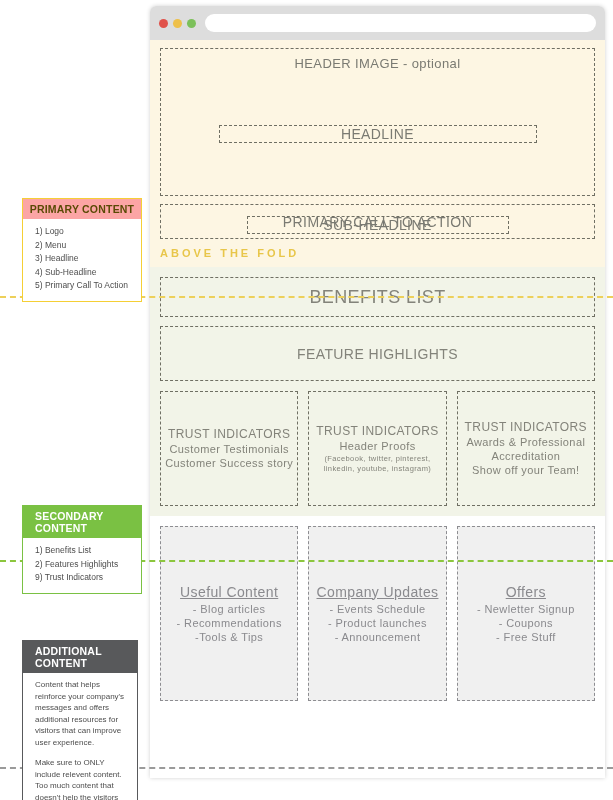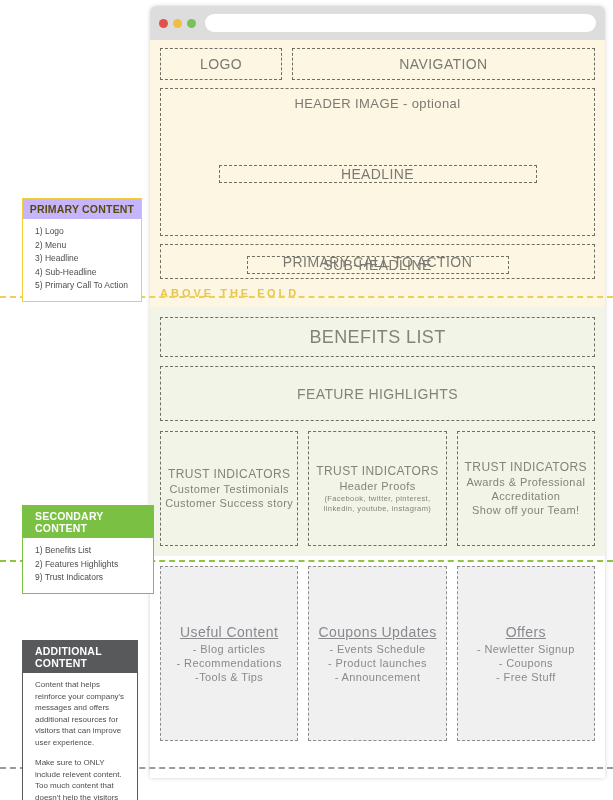--- a/index.html
+++ b/index.html
@@ -98,23 +98,23 @@
   .anno-head{
     font-size:10.5px;font-weight:bold;color:#ffffff;
     padding:4px 0 4px 12px;letter-spacing:.2px;
   }
   .anno-body{padding:6px 9px 8px 12px;}
   .anno-item{font-size:8.5px;color:#4d4d4d;line-height:13.5px;}
   .anno-para{font-size:8px;color:#4d4d4d;line-height:11.5px;margin:0 0 9px 0;}
   .anno-para:last-child{margin-bottom:0;}
 
   #anno-primary{left:22px;top:198px;width:120px;border:1px solid #f5cf35;}
-  #anno-primary .anno-head{background:#c4b5fd;color:#5a4a05;text-align:center;padding-left:0;}
-
-  #anno-secondary{left:22px;top:505px;width:132px;border:1px solid #7ac143;}
+  #anno-primary .anno-head{background:#fca5a5;color:#5a4a05;text-align:center;padding-left:0;}
+
+  #anno-secondary{left:22px;top:505px;width:120px;border:1px solid #7ac143;}
   #anno-secondary .anno-head{background:#7ac143;}
 
   #anno-additional{left:22px;top:640px;width:116px;border:1px solid #58595b;}
   #anno-additional .anno-head{background:#58595b;}
 </style>
 </head>
 <body>
 
 <div id="browser">
 
@@ -122,28 +122,20 @@
     <div class="dots">
       <span class="dot red"></span>
       <span class="dot yellow"></span>
       <span class="dot green"></span>
     </div>
     <div id="urlbar"></div>
   </div>
 
   <div id="sec-primary" class="section">
 
-    <div class="row" id="row-logo-nav">
-      <div class="box" id="logo-box">
-        <span>LOGO</span>
-      </div>
-      <div class="box" id="nav-box">
-        <span>NAVIGATION</span>
-      </div>
-    </div>
 
     <div class="box" id="header-image-box">
       <span>HEADER IMAGE - optional</span>
       <div class="box" id="headline-box">
         <span>HEADLINE</span>
       </div>
       <div class="box" id="subheadline-box">
         <span>SUB-HEADLINE</span>
       </div>
     </div>
@@ -193,21 +185,21 @@
     <div class="row">
 
       <div class="box addl-box">
         <div class="addl-title">Useful Content</div>
         <div class="addl-line">- Blog articles</div>
         <div class="addl-line">- Recommendations</div>
         <div class="addl-line">-Tools &amp; Tips</div>
       </div>
 
       <div class="box addl-box">
-        <div class="addl-title">Coupons Updates</div>
+        <div class="addl-title">Company Updates</div>
         <div class="addl-line">- Events Schedule</div>
         <div class="addl-line">- Product launches</div>
         <div class="addl-line">- Announcement</div>
       </div>
 
       <div class="box addl-box">
         <div class="addl-title">Offers</div>
         <div class="addl-line">- Newletter Signup</div>
         <div class="addl-line">- Coupons</div>
         <div class="addl-line">- Free Stuff</div>

